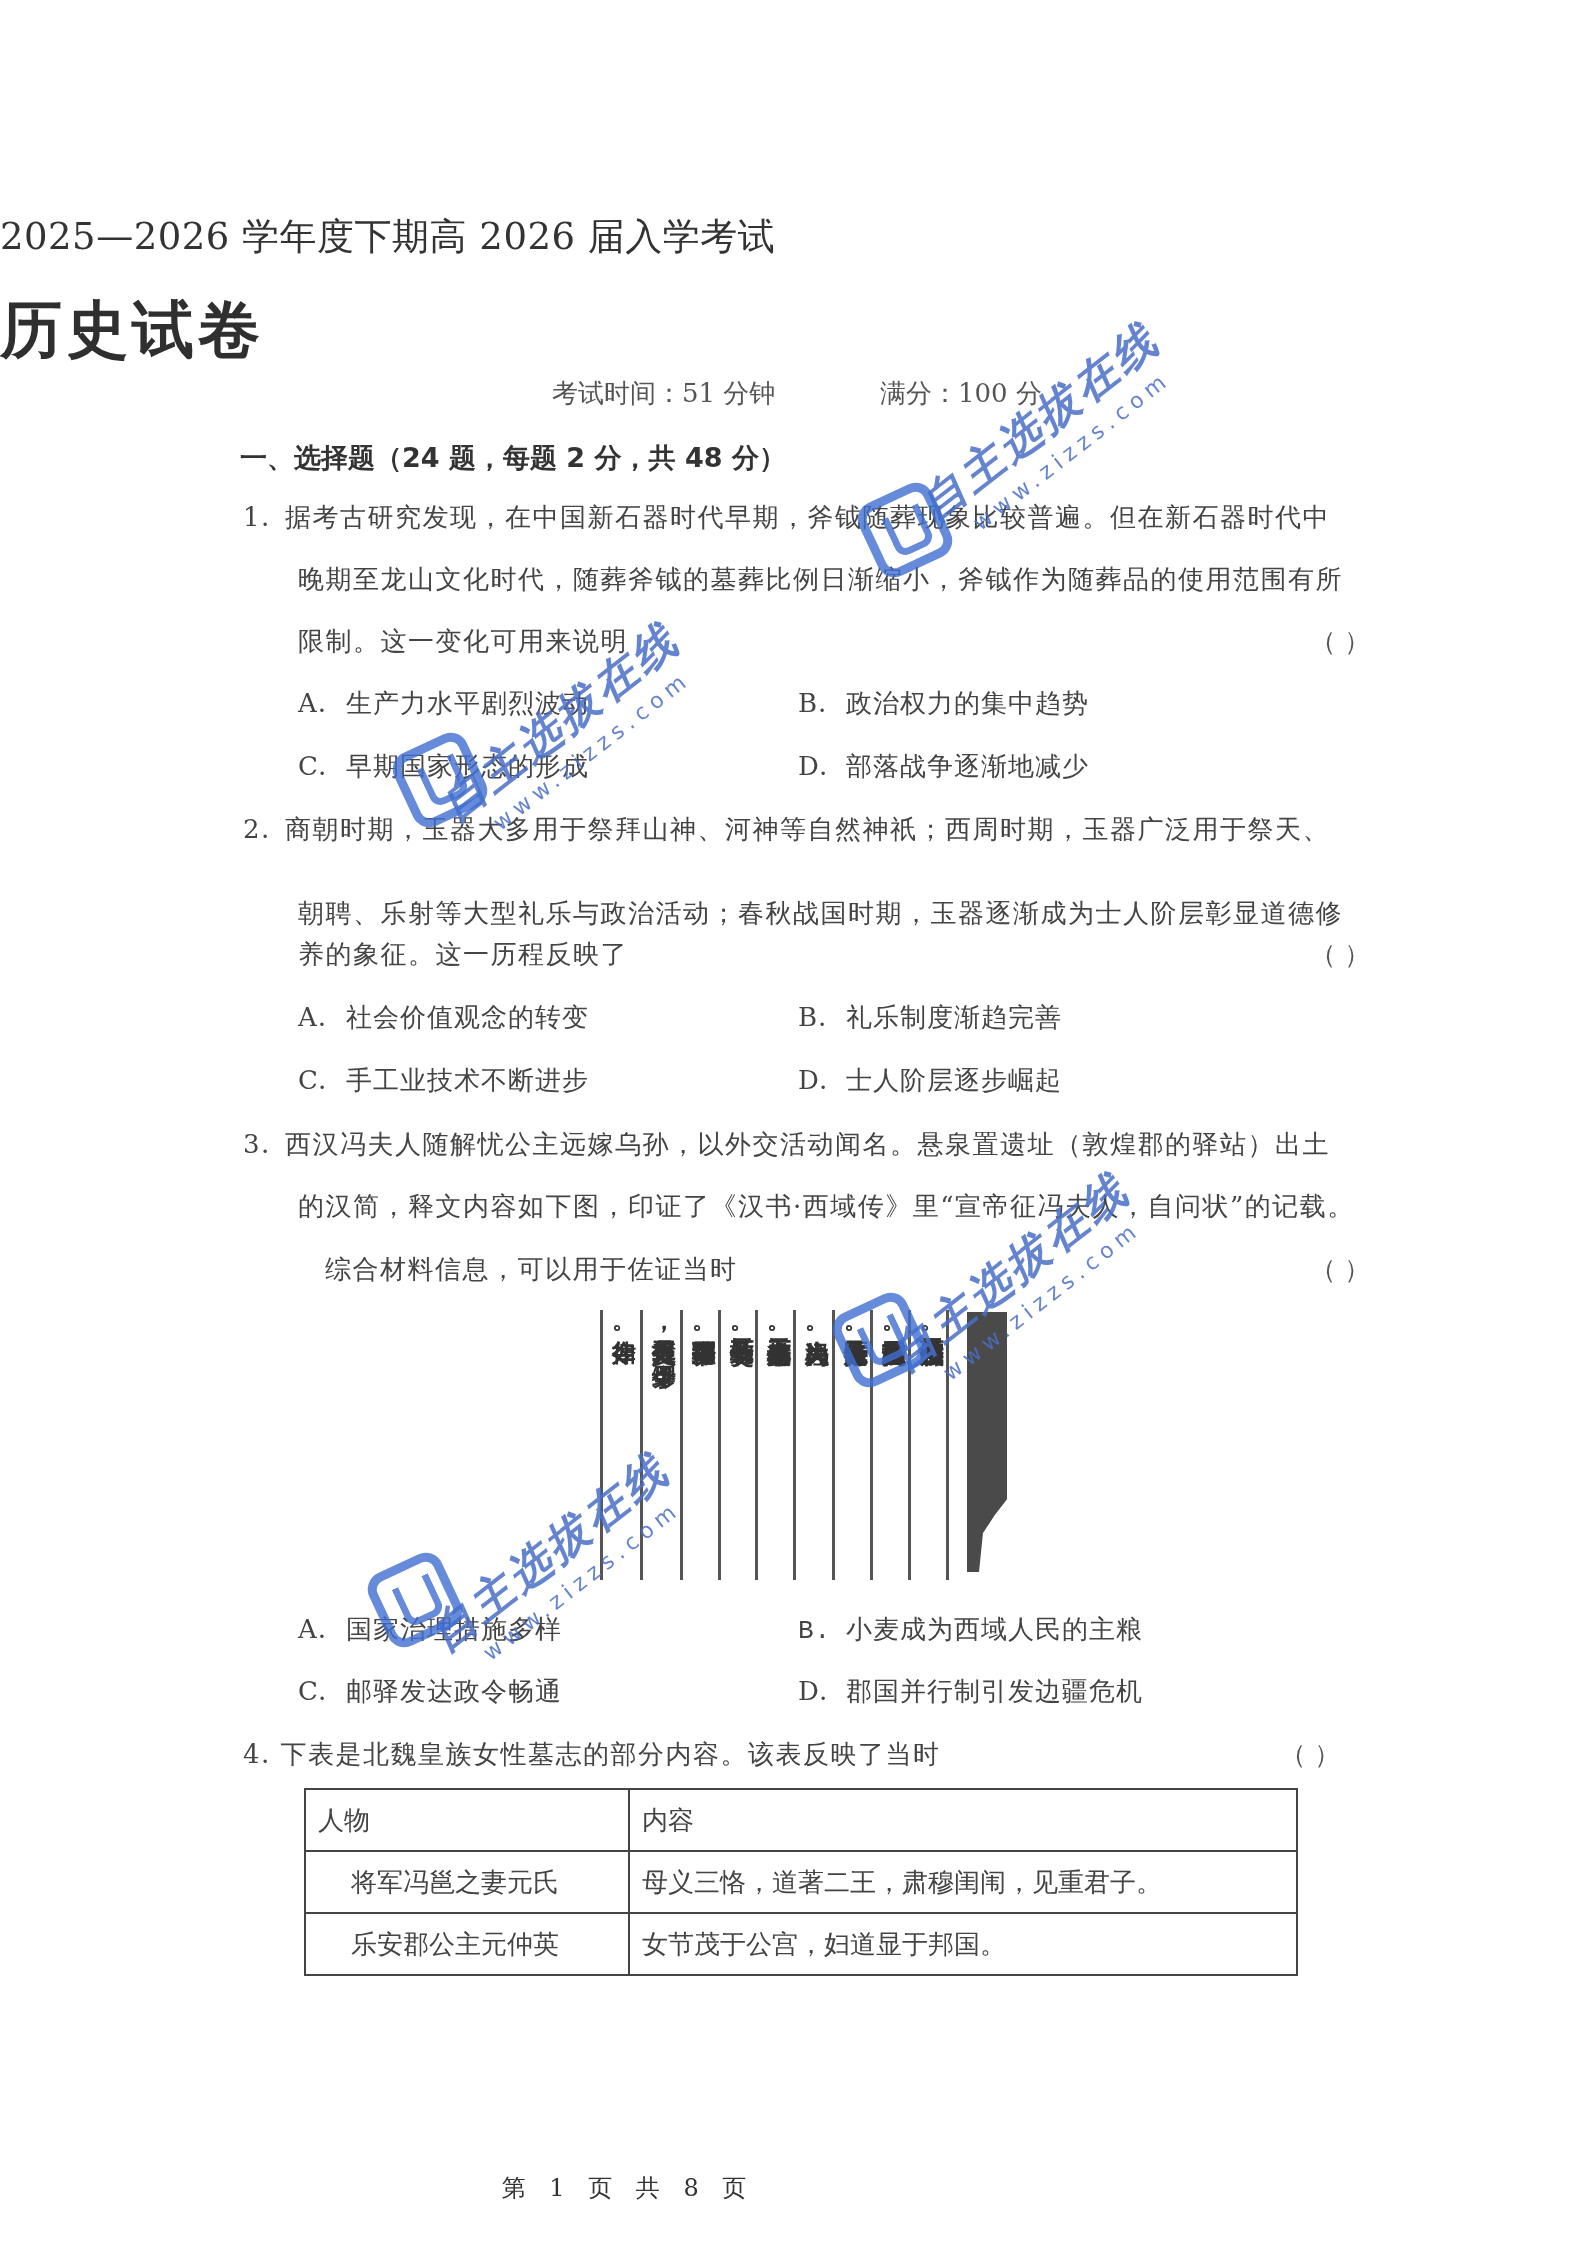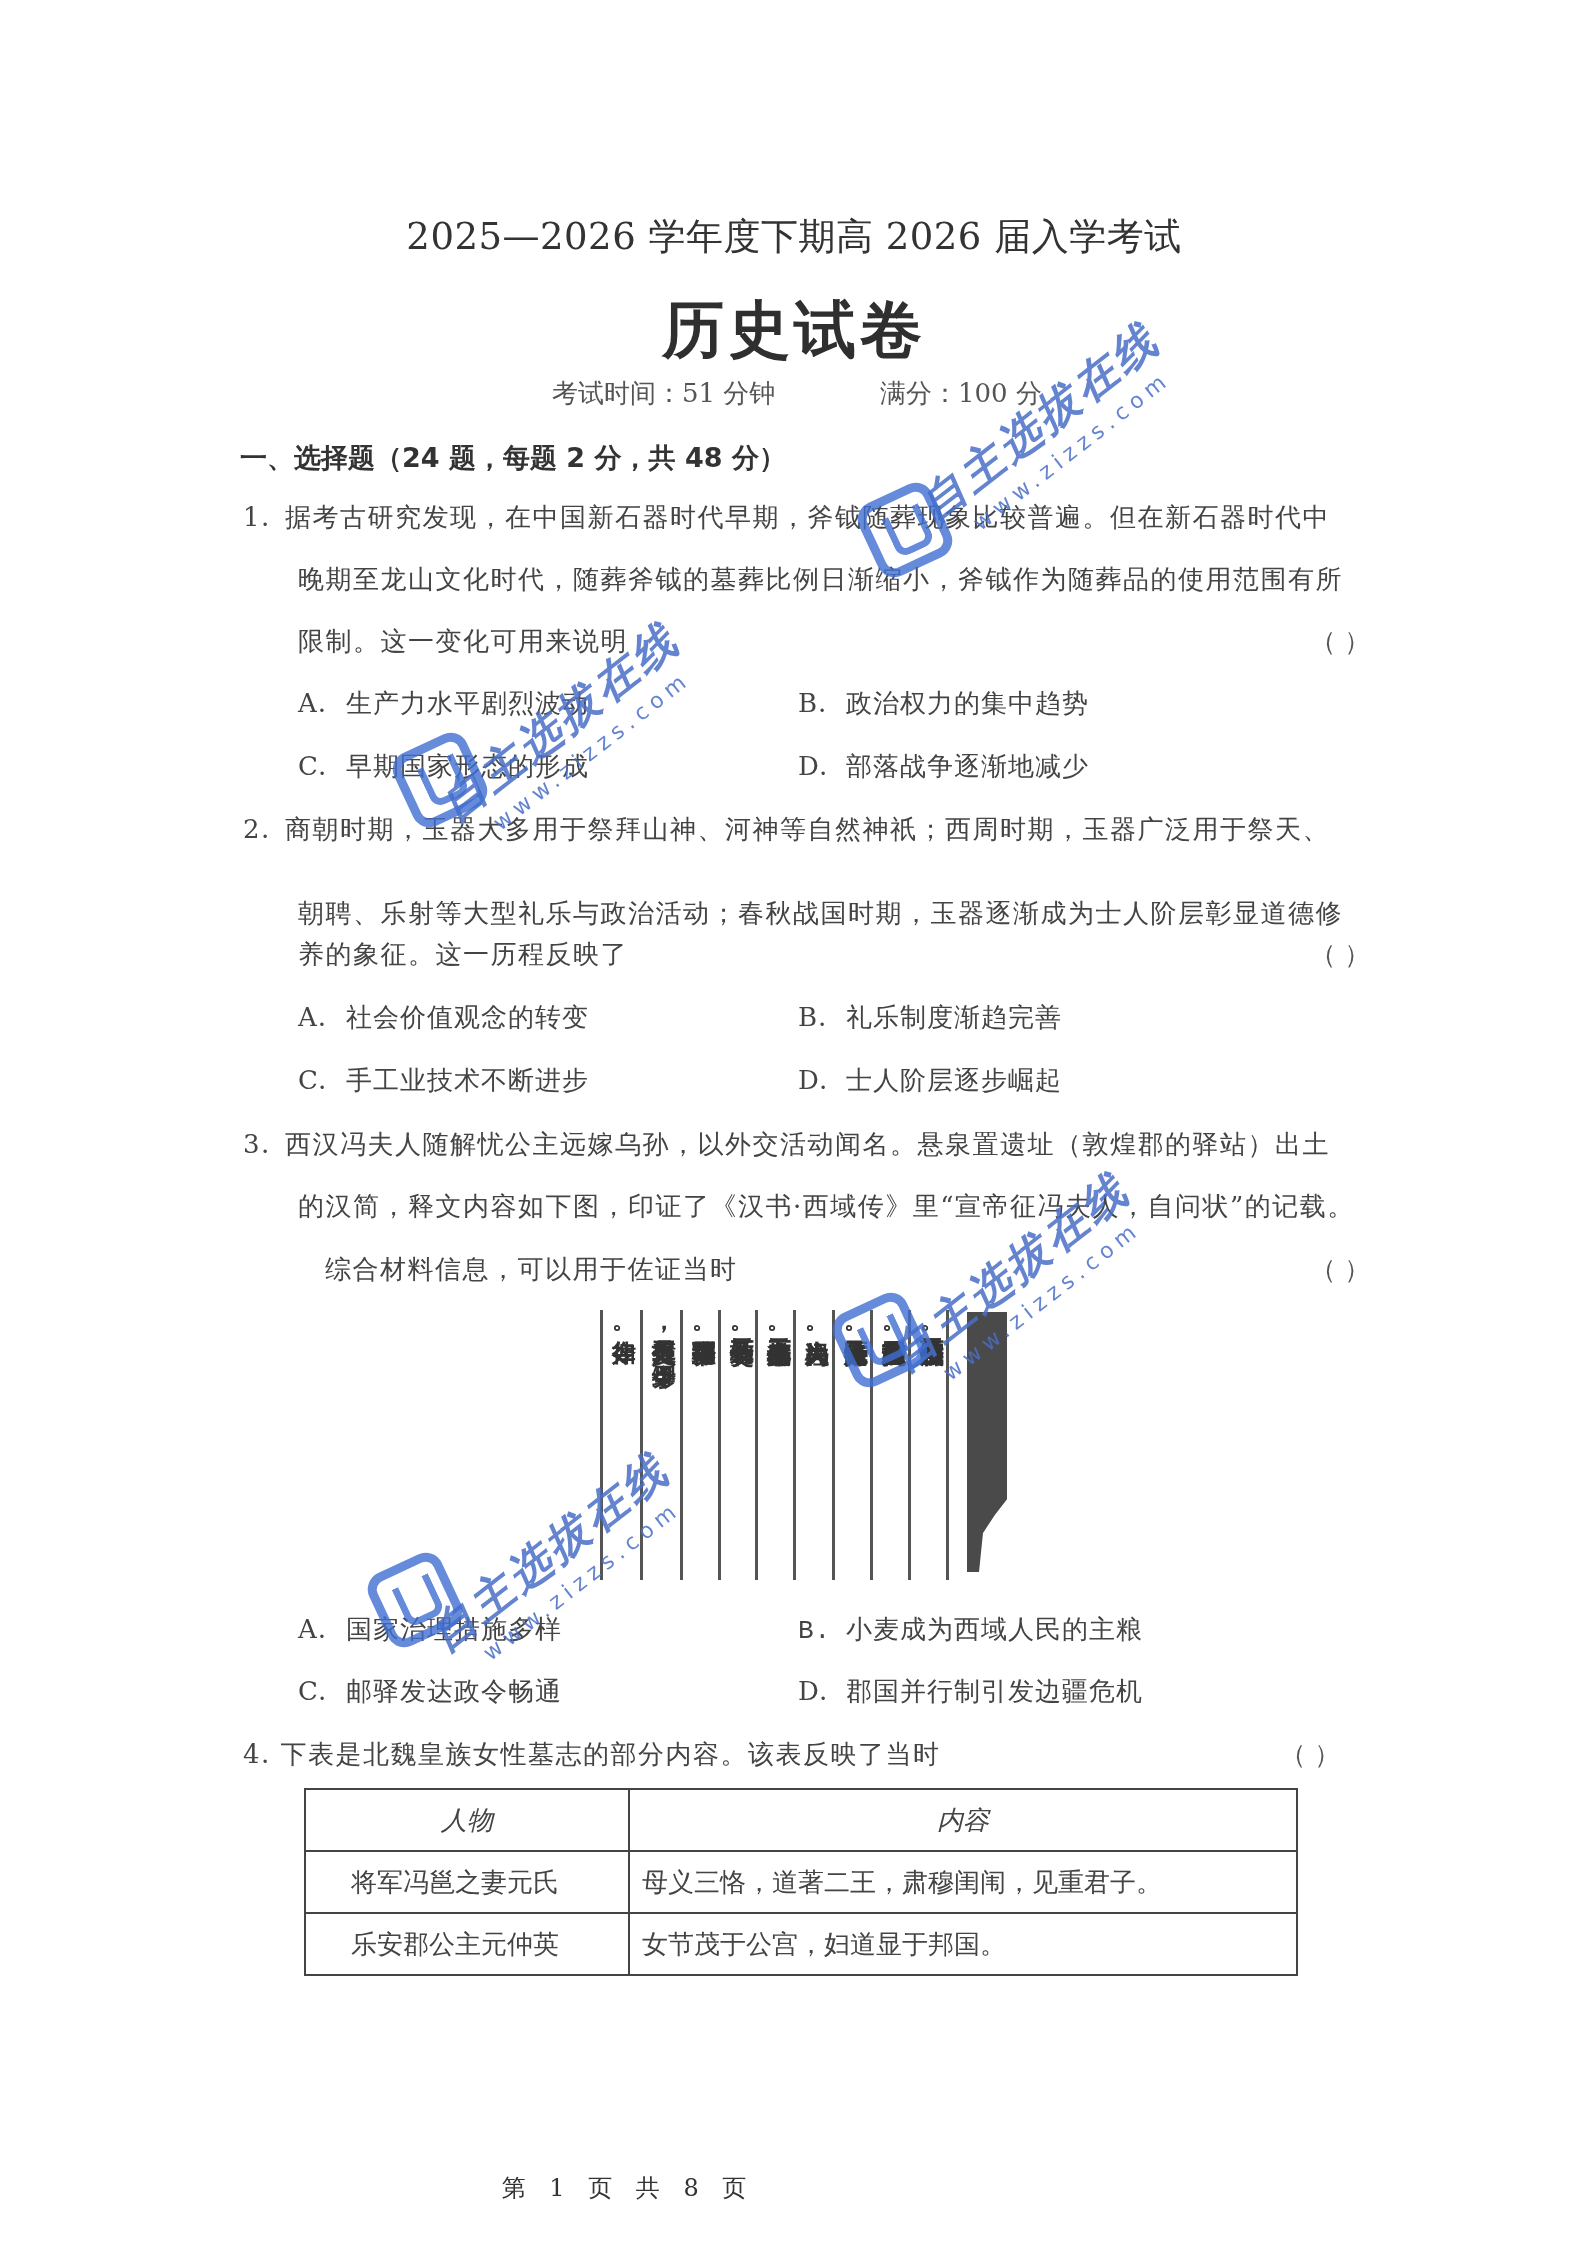--- a/index.html
+++ b/index.html
@@ -1,19 +1,19 @@
 <!DOCTYPE html>
 <html><head>
 <meta charset="utf-8">
 <style>
   html, body { margin:0; padding:0; background:#ffffff; }
   body { width:1588px; height:2246px; position:relative; overflow:hidden;
          font-family:"DejaVu Serif","Liberation Serif",serif; color:#3a3a3a; }
   .abs { position:absolute; }
-  .title-line { left:0; width:1588px; text-align:center; }
+  .title-line { left:0; width:1588px; text-align:left; }
   #exam-title { top:212px; font-size:37px; color:#333; letter-spacing:0.5px; }
   #subject-title { top:288px; font-size:62px; color:#2f2f2f; font-weight:bold; letter-spacing:4px; }
   #exam-info { top:376px; left:0; width:1588px; font-size:26px; color:#555; }
   #exam-info .time { position:absolute; left:552px; }
   #exam-info .score { position:absolute; left:880px; }
   .section-header { left:240px; top:440px; font-size:27px; font-weight:bold; color:#333;
                     font-family:"DejaVu Sans","Liberation Sans",sans-serif; }
   .line { font-size:26px; color:#444; white-space:nowrap; letter-spacing:1.5px; }
   .qnum { display:inline-block; width:42px; }
   .paren { font-size:26px; color:#555; }
@@ -24,21 +24,21 @@
   #slip .col { position:absolute; top:0; width:36px; height:270px; border-left:3px solid #555; }
   #slip .txt { position:absolute; top:12px; width:30px; font-size:24px; line-height:27px;
                font-weight:bold; color:#333; writing-mode:vertical-rl; text-orientation:upright;
                font-family:"DejaVu Sans","Liberation Sans",sans-serif; }
   #slip-photo { left:967px; top:1312px; width:40px; height:260px; background:#4a4a4a;
                 clip-path:polygon(0 0,100% 0,100% 72%,70% 78%,40% 85%,30% 100%,0 100%); }
   
   #tomb-table { left:304px; top:1788px; width:994px; border-collapse:collapse; }
   #tomb-table td, #tomb-table th { border:2.5px solid #444; height:60px; font-size:26px;
                color:#444; font-weight:normal; padding:0 12px; white-space:nowrap; }
-  #tomb-table th { text-align:center;font-style:italic; }
+  #tomb-table th { text-align:left; }
   #tomb-table td.c1 { width:265px;padding-left:45px; }
   #footer { top:2172px; left:0; width:1256px; text-align:center; font-size:24px; color:#333; letter-spacing:8px; }
   
   .wm { position:absolute; color:#4a6fc8; opacity:0.85; transform-origin:left bottom;
         font-family:"DejaVu Sans","Liberation Sans",sans-serif; pointer-events:none; }
   .wm .big { font-size:44px; font-style:italic; font-weight:bold; letter-spacing:4px; display:block; }
   .wm .small { font-size:22px; letter-spacing:6px; display:block; margin-left:30px; }
   .logo { position:absolute; width:80px; height:80px; border:9px solid #3f6fd1; border-radius:18px;
           opacity:0.8; transform:rotate(-25deg); box-sizing:border-box; }
   .logo::after { content:""; position:absolute; left:14px; top:12px; width:26px; height:36px;

